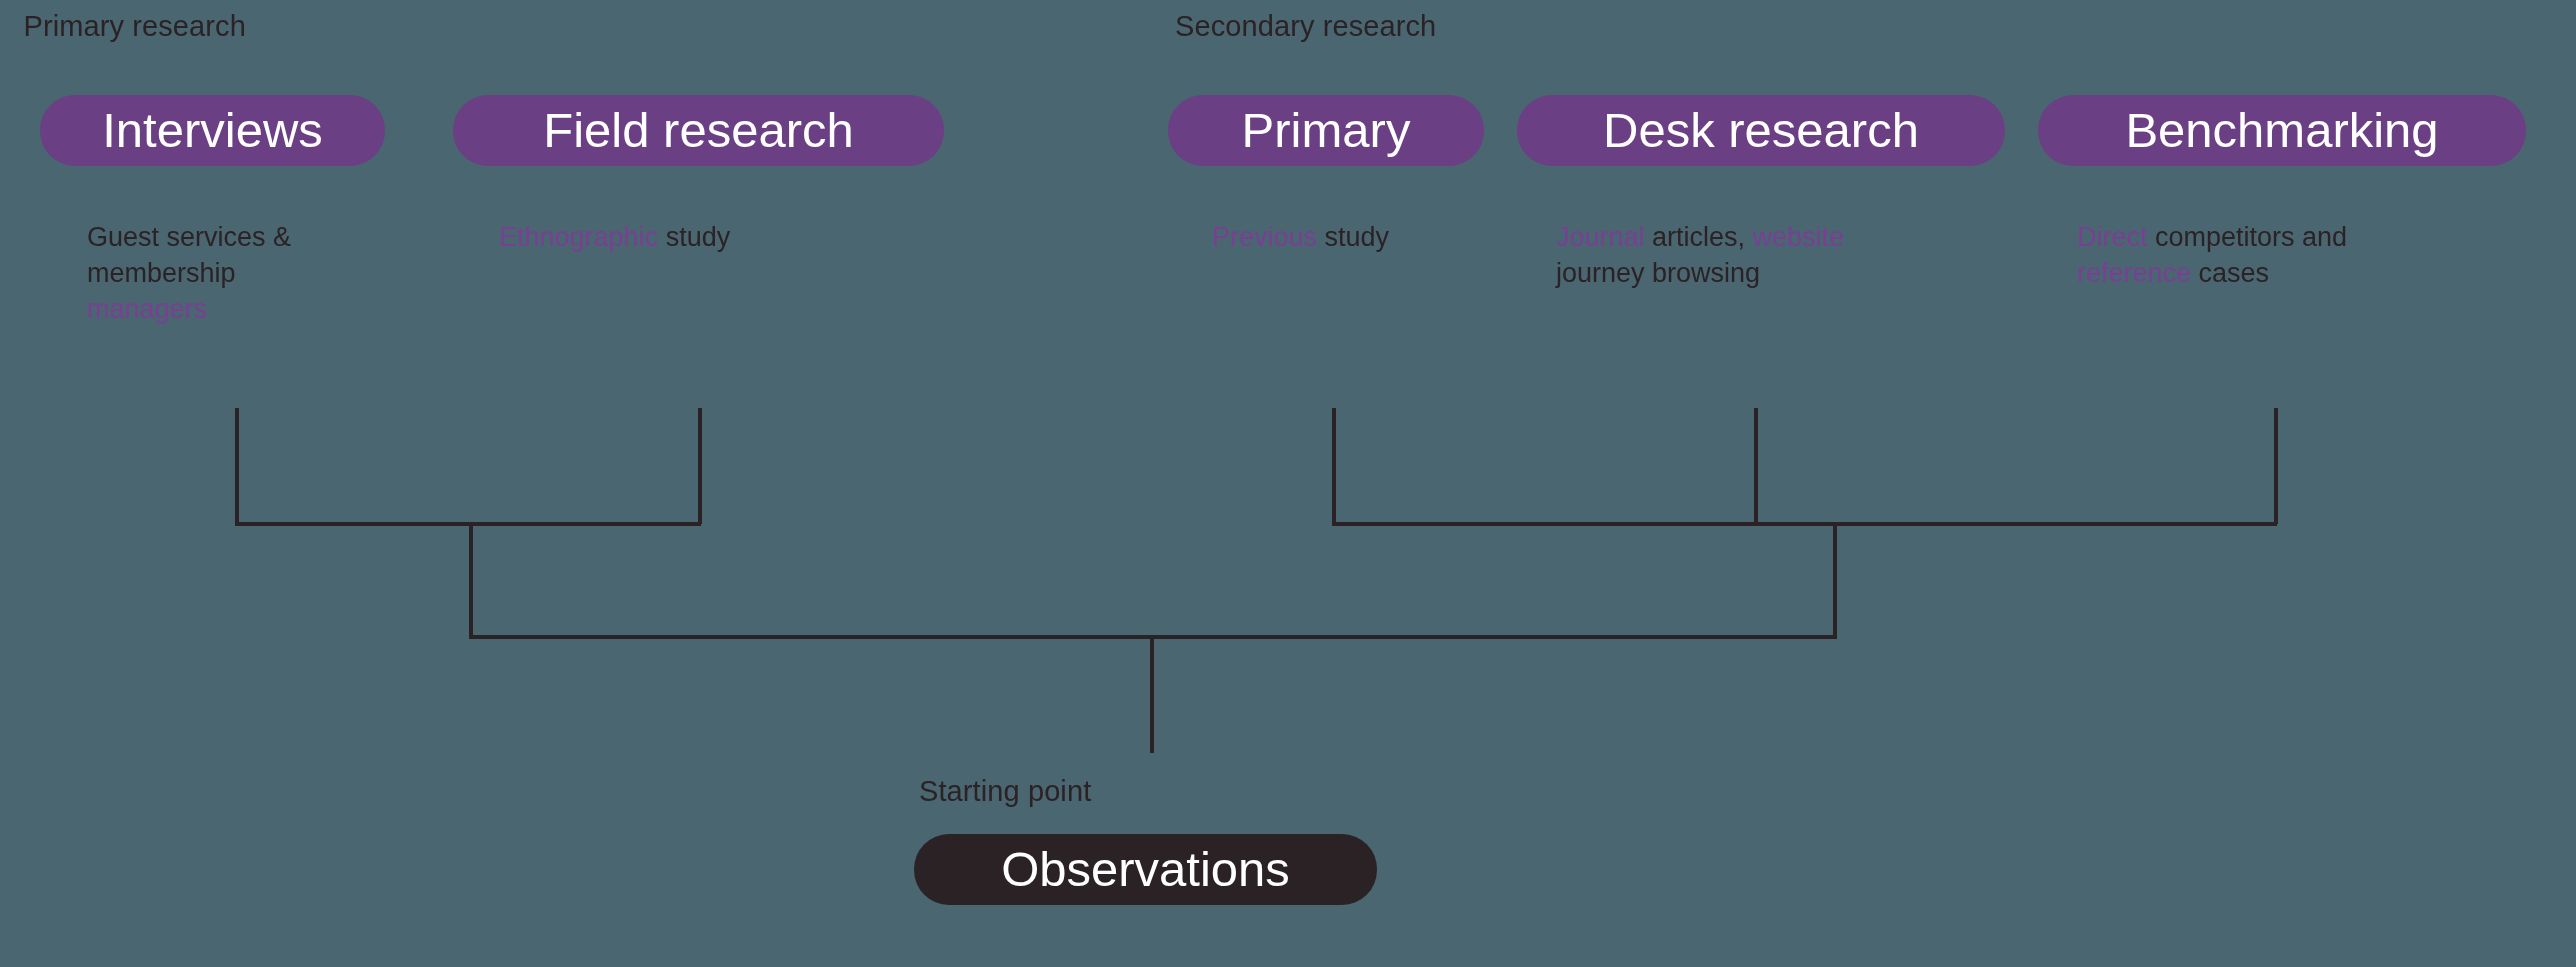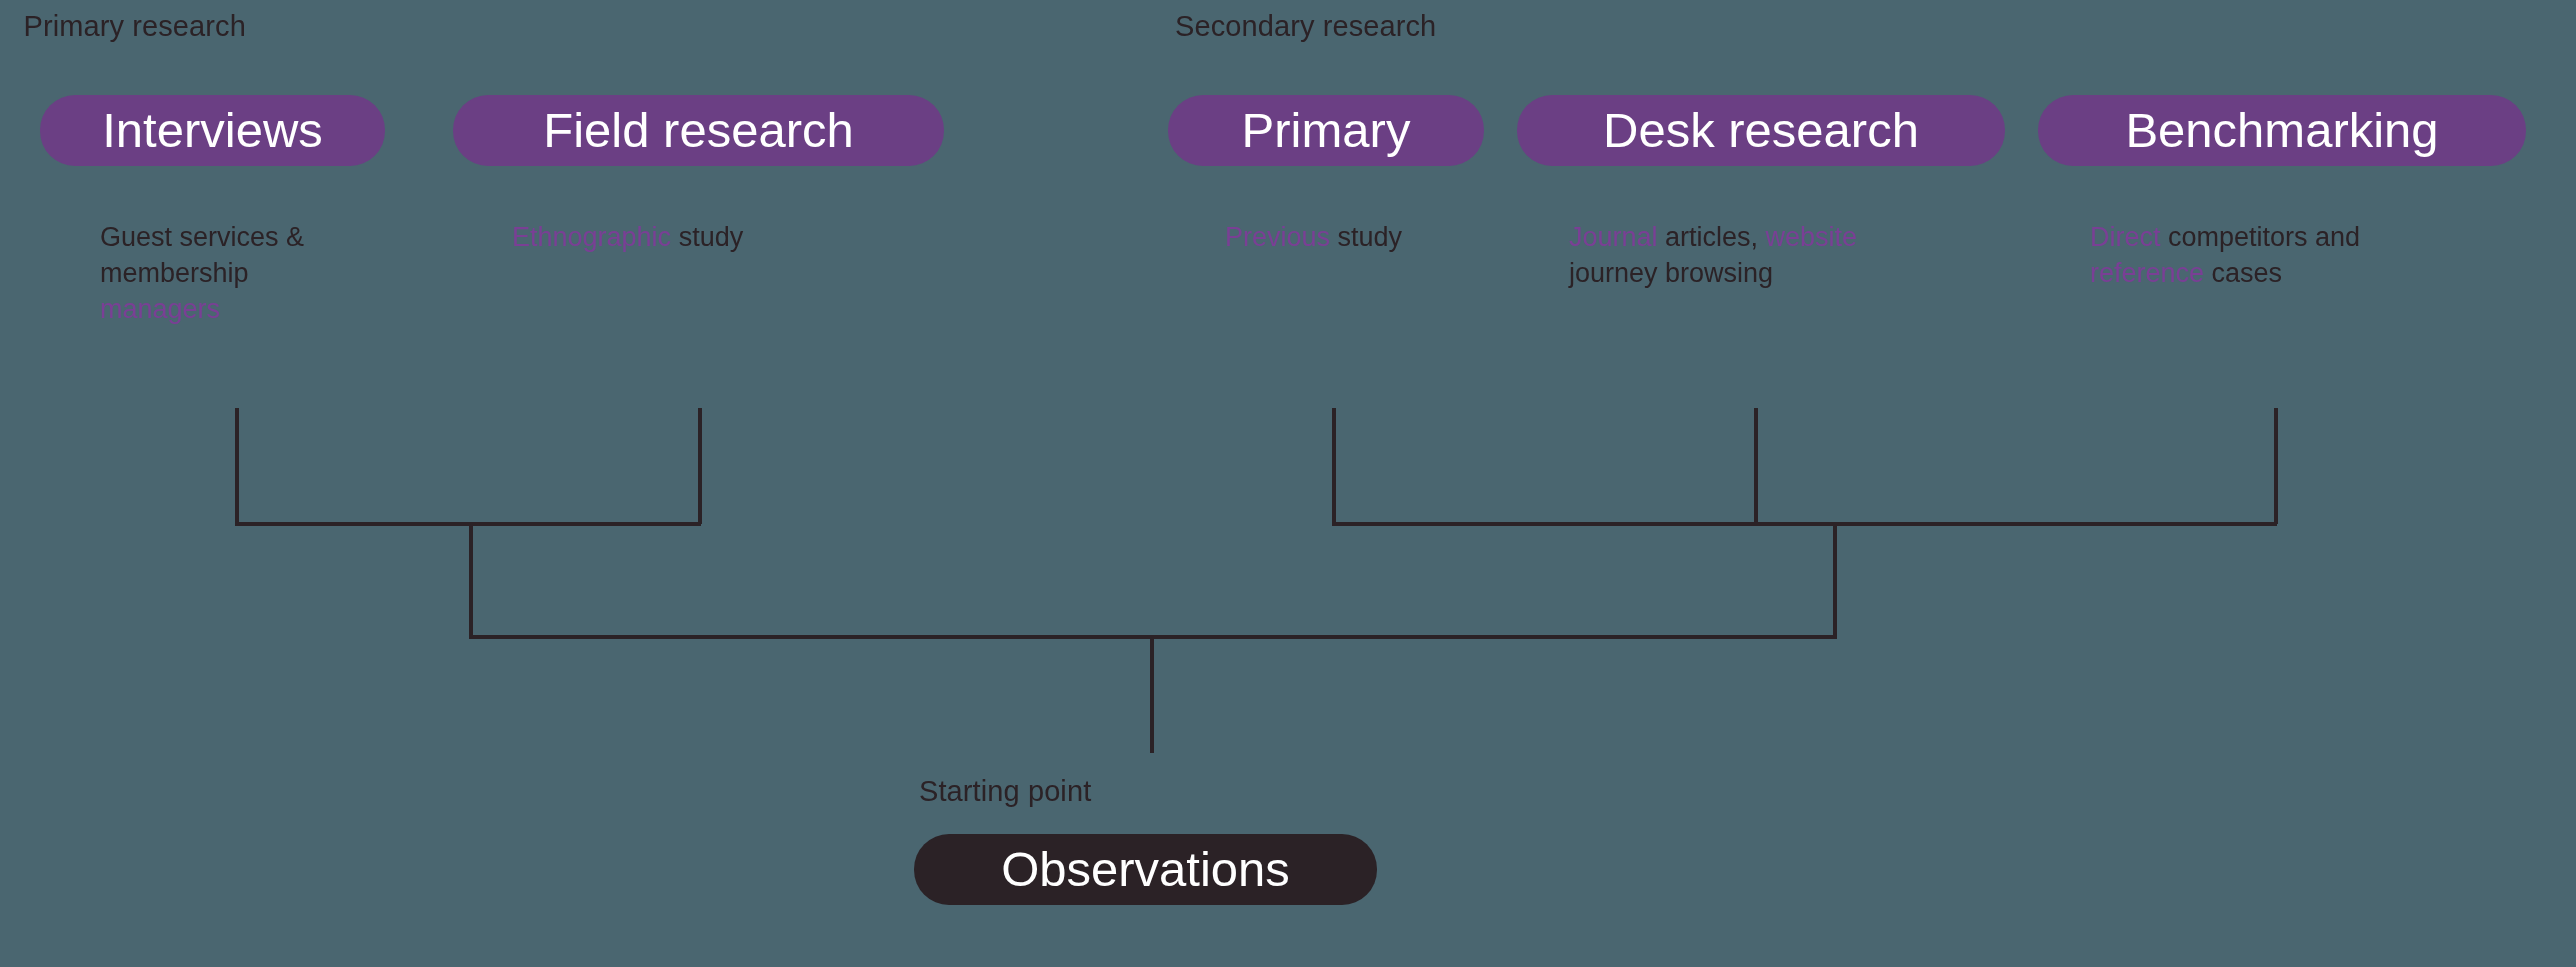--- a/index.html
+++ b/index.html
@@ -43,21 +43,20 @@
   .pill.purple { background: #6b3f84; }
   .pill.dark   { background: #2b2226; }
 
   
   .desc {
     position: absolute;
     font-size: 27px;
     line-height: 1.33;
     color: #2b2226;
     white-space: pre-wrap;
-    margin-left: 13px;
   }
   .desc .hl { color: #7a3f95; }
 
   
   .line {
     position: absolute;
     background: #2b2226;
   }
   .line.v { width: 3.7px; }
   .line.h { height: 3.7px; }

